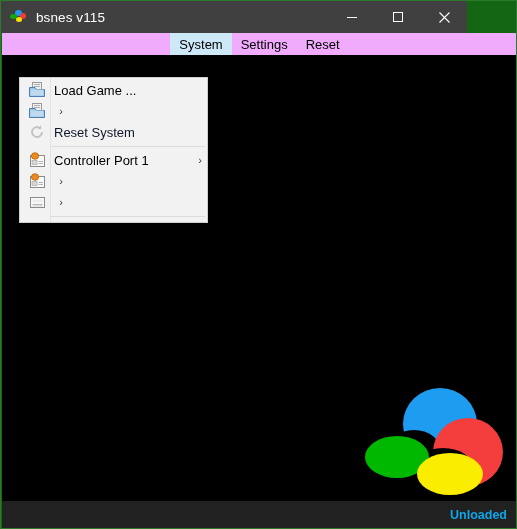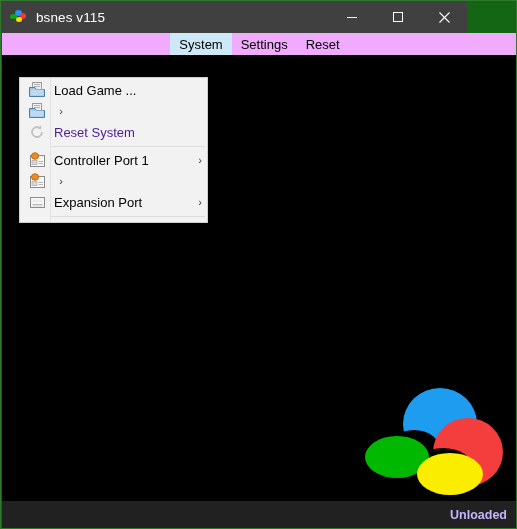--- a/index.html
+++ b/index.html
@@ -134,21 +134,21 @@
     position: absolute;
     left: 1px; top: 500px;
     width: 515px;
     height: 27px;
     background: #212121;
     display: flex;
     align-items: center;
     justify-content: flex-end;
   }
   .status-text {
-    color: #c4b5fd;
+    color: #0ea5e9;
     font-size: 12.5px;
     font-weight: bold;
     padding-right: 10px;
     white-space: nowrap;
   }
 
   
   .dropdown {
     position: absolute;
     left: 18px;
@@ -175,21 +175,21 @@
     position: relative;
     height: 21px;
     display: flex;
     align-items: center;
     padding-left: 5px;
     font-size: 13px;
     color: #000000;
     z-index: 1;
   }
   .menu-item.disabled {
-    color: #4c1d95;
+    color: #0f172a;
   }
   .mi-icon {
     width: 24px;
     height: 18px;
     flex: none;
     position: relative;
     margin-right: 5px;
   }
   .mi-icon svg { display: block; margin: 0 auto; }
   .mi-label {
@@ -350,21 +350,20 @@
 
     <div class="menu-item">
       <span class="mi-icon">
         <svg width="17" height="16" viewBox="0 0 17 16">
           <rect x="1.5" y="3.5" width="14" height="10" fill="#fafafa" stroke="#8c8c8c" stroke-width="1"></rect>
           <line x1="3.5" y1="10.5" x2="13.5" y2="10.5" stroke="#b4b4b4"></line>
           <line x1="3.5" y1="12" x2="13.5" y2="12" stroke="#cecece"></line>
           <rect x="3.5" y="5.5" width="10" height="3" fill="#ededed"></rect>
         </svg>
       </span>
-      <span class="mi-label">Expansion Port</span>
       <span class="mi-arrow">›</span>
     </div>
 
     <div class="menu-sep"></div>
 
 
   </div>
 
 </div>
 

